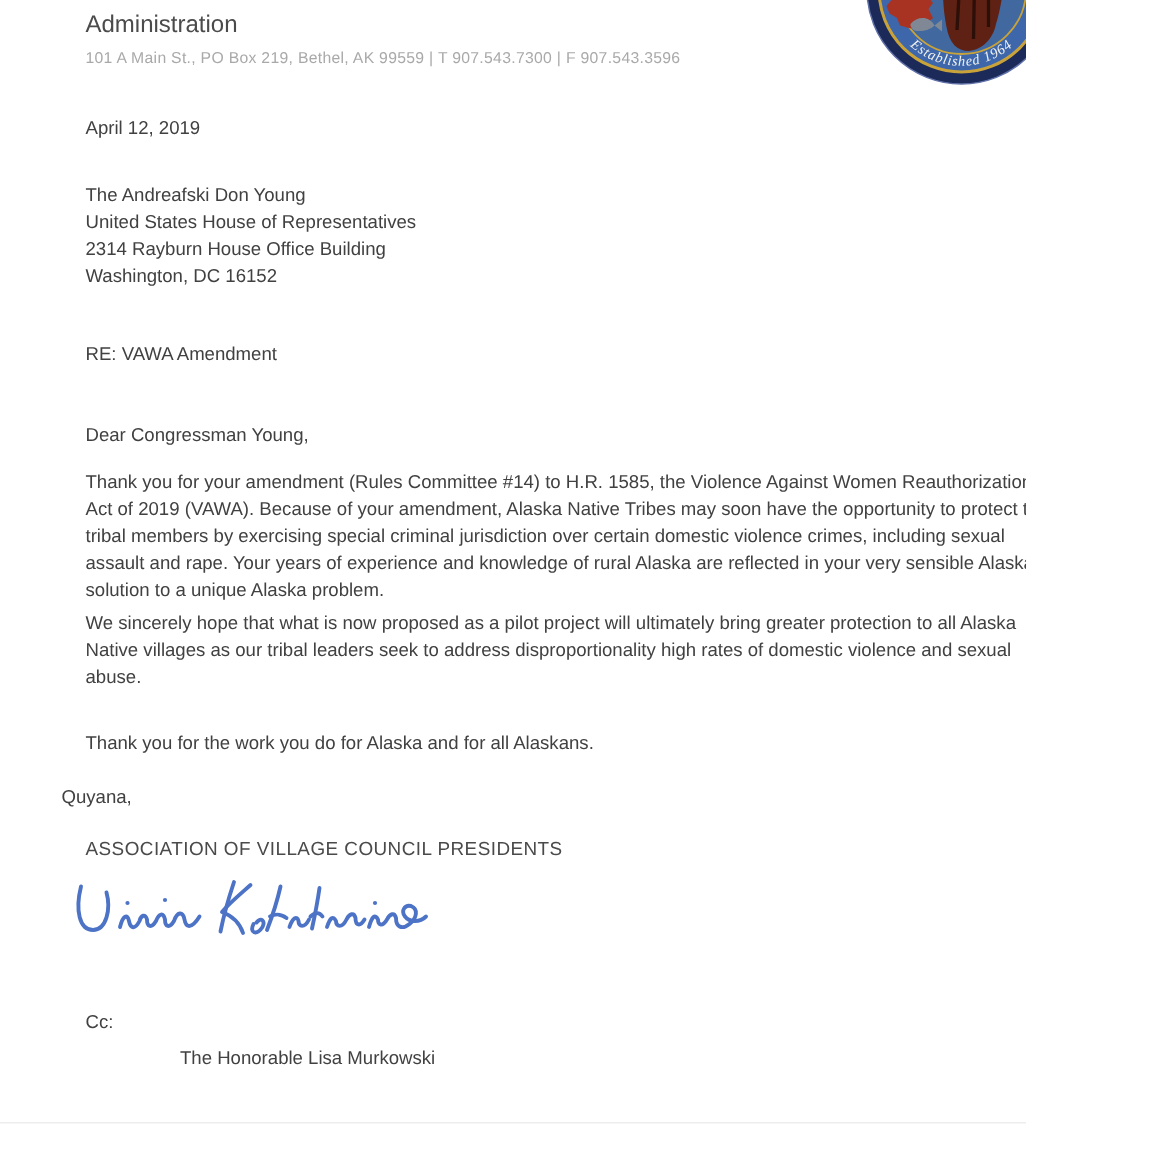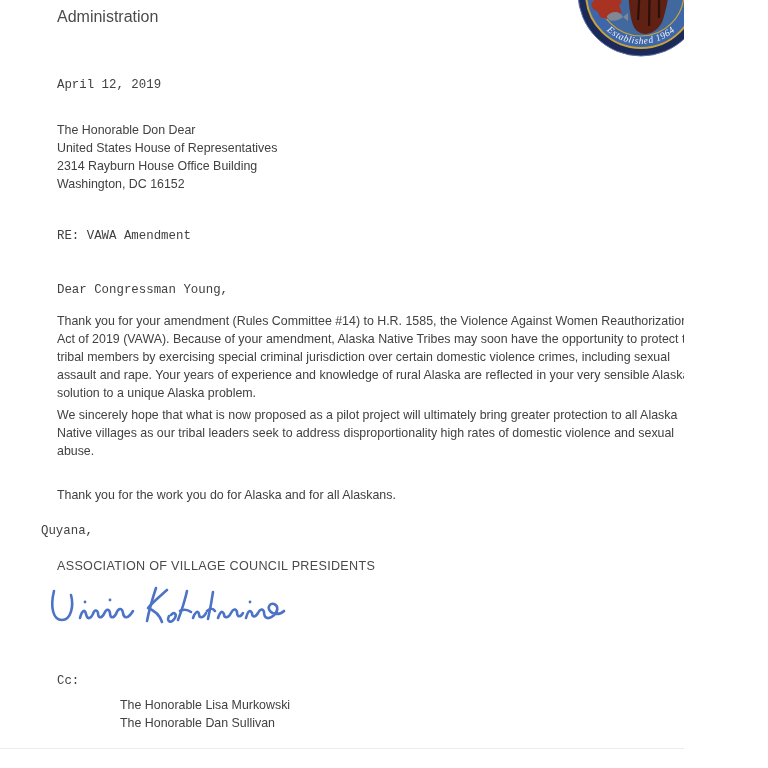--- a/index.html
+++ b/index.html
@@ -4,39 +4,40 @@
 <style>
   html,body { margin:0; padding:0; background:#ffffff; }
   .page {
     position:relative; width:684px; height:768px; background:#ffffff;
     overflow:hidden; font-family:"Liberation Sans", sans-serif; color:#414141;
   }
   .dept      { position:absolute; left:57px; top:8px;  font-size:16px; color:#4b4b4b; }
   .addr      { position:absolute; left:57px; top:33px; font-size:10.5px; color:#a9a9a9; letter-spacing:.2px; }
   .seal-wrap { position:absolute; left:575px; top:0; width:132px; height:58px; overflow:hidden; }
   .seal-wrap svg { position:absolute; left:0; top:-72px; }
-  .tline     { position:absolute; font-size:12.4px; line-height:18px; white-space:pre;font-family:Liberation Mono, monospace; }
+  .tline     { position:absolute; font-size:12.4px; line-height:18px; white-space:pre; }
   .block     { position:absolute; font-size:12.4px; line-height:18px; }
   .para      { position:absolute; left:57px; width:650px; font-size:12.4px; line-height:18px; }
   .org-line  { position:absolute; left:57px; top:559px; font-size:12.6px; letter-spacing:.3px; color:#4a4a4a; }
   .sig-wrap  { position:absolute; left:46px; top:584px; width:262px; height:46px; }
   .cc-names  { position:absolute; left:120px; top:696px; font-size:12.4px; line-height:18px; }
   .footer-rule { position:absolute; left:0; top:748px; width:768px; height:1px; background:#ededed; }
   .villages  { position:absolute; left:47px; top:756px; width:700px; font-size:9.5px; color:#a3a3a3;
                white-space:nowrap; overflow:hidden; letter-spacing:.2px; }
   .edge-line { position:absolute; left:761px; top:0; width:1px; height:768px; background:#dcdcdc; }
   .seal-est  { font-family:"Liberation Serif", serif; font-style:italic; font-size:9.5px;
                fill:#f3f3ee; letter-spacing:.6px; }
 </style>
 </head>
 <body>
 
 <div class="page">
 
   <div class="dept">Administration</div>
+  <div class="addr">101 A Main St., PO Box 219, Bethel, AK 99559  |  T 907.543.7300  |  F 907.543.3596</div>
 
   <div class="seal-wrap">
     <svg width="132" height="130" viewBox="0 0 132 130">
       <defs>
         <clipPath id="sealInnerClip">
             <circle cx="66" cy="65" r="42"></circle>
           </clipPath>
         <path id="sealArc" d="M 18.1,82.4 A 51,51 0 0 0 113.9,82.4" fill="none"></path>
       </defs>
       <circle cx="66" cy="65" r="63" stroke="#6070a8" stroke-width="1" fill="#1b2a58"></circle>
@@ -53,21 +54,21 @@
       </g>
       <text class="seal-est">
         <textPath href="#sealArc" startOffset="50%" text-anchor="middle">Established 1964</textPath>
       </text>
     </svg>
   </div>
 
   <div class="tline" style="left:57px; top:76px;">April 12, 2019</div>
 
   <div class="block" style="left:57px; top:121px;">
-    <div>The Honorable Don Dear</div>
+    <div>The Andreafski Don Young</div>
     <div>United States House of Representatives</div>
     <div>2314 Rayburn House Office Building</div>
     <div>Washington, DC 16152</div>
   </div>
 
   <div class="tline" style="left:57px; top:227px;">RE: VAWA Amendment</div>
 
   <div class="tline" style="left:57px; top:281px;">Dear Congressman Young,</div>
 
   <div class="para" style="top:312px;">Thank you for your amendment (Rules Committee #14) to H.R. 1585, the Violence Against Women Reauthorization Act of 2019 (VAWA). Because of your amendment, Alaska Native Tribes may soon have the opportunity to protect their tribal members by exercising special criminal jurisdiction over certain domestic violence crimes, including sexual assault and rape. Your years of experience and knowledge of rural Alaska are reflected in your very sensible Alaska solution to a unique Alaska problem.</div>
@@ -99,19 +100,18 @@
         <circle cx="64" cy="16" r="1.4"></circle>
         <circle cx="204" cy="18" r="1.4"></circle>
       </g>
     </svg>
   </div>
 
 
   <div class="tline" style="left:57px; top:672px;">Cc:</div>
   <div class="cc-names">
     <div>The Honorable Lisa Murkowski</div>
-    <div>The Honorable Dan Sullivan</div>
   </div>
 
   <div class="footer-rule"></div>
 
   <div class="edge-line"></div>
 </div>
 
 </body></html>

